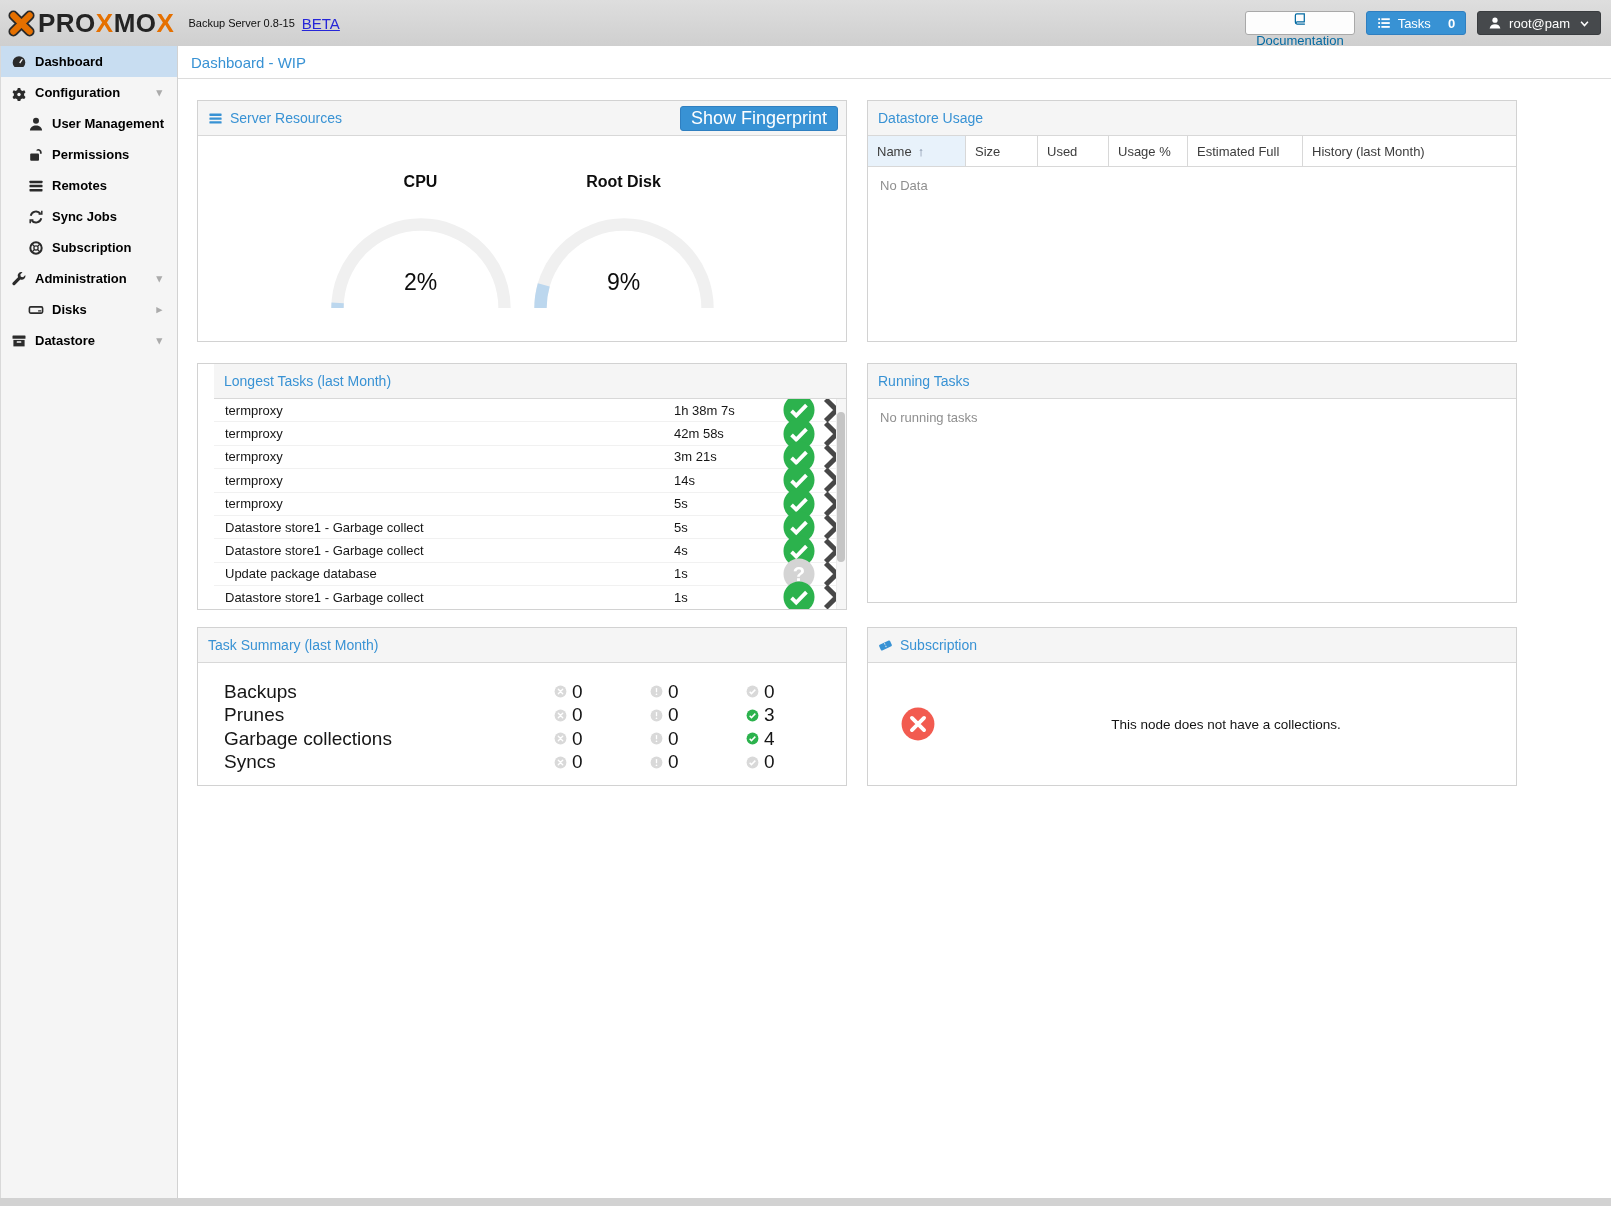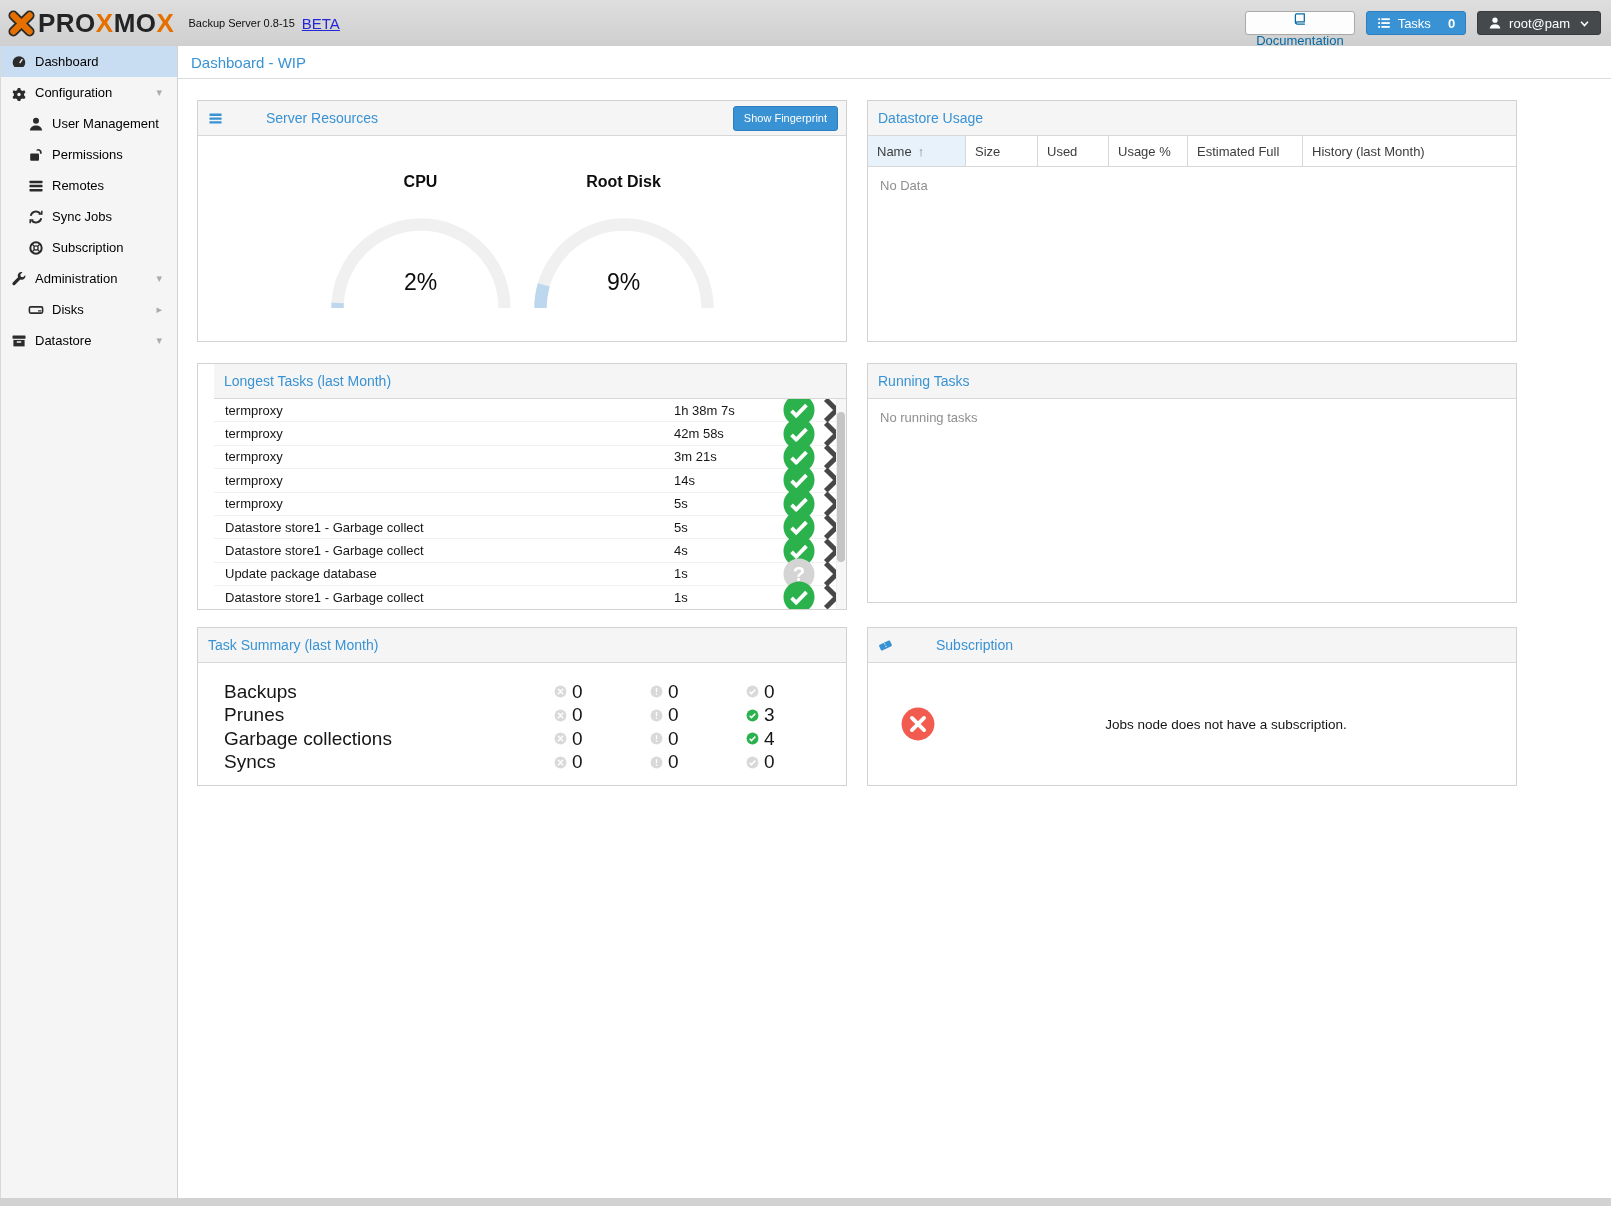--- a/index.html
+++ b/index.html
@@ -20,35 +20,35 @@
   .tb-btn .ico { width:14px; height:14px; }
   #doc-btn { background:#fdfdfd; border:1px solid #a9a9a9; color:#0369a1;flex-direction:column; }
   #tasks-btn { background:var(--accent,#3892d4); border:1px solid #2f7fc0; color:#fff; }
   #tasks-badge { font-weight:bold; margin-left:10px; }
   #user-btn { background:#46494c; border:1px solid #393c3f; color:#fff; }
   #user-btn .chev { width:11px; height:11px; margin-left:2px; }
 
   
   #main { display:flex; height:1152px; }
   #sidebar { width:178px; background:#f5f5f5; border-right:1px solid #d2d2d2; border-left:1px solid #d9d9d9; flex:none; }
-  .nav-item { height:31px; display:flex; align-items:center; padding-left:10px; font-size:13px; color:#000; cursor:pointer; position:relative; }
+  .nav-item { height:31px; display:flex; align-items:center; padding-left:10px; font-size:13px; color:#000; cursor:pointer; position:relative;font-weight:bold; }
   .nav-item.indent { padding-left:27px; }
   .nav-item.selected { background:#c8ddf1; }
   .nav-item .ico { width:16px; height:16px; margin-right:8px; color:#2b2b2b; flex:none; }
   .nav-arrow { position:absolute; right:15px; color:#ababab; font-size:11px; }
   .ico svg { width:100%; height:100%; display:block; }
 
   #content { flex:1; position:relative; background:#fff; }
   #page-titlebar { height:33px; border-bottom:1px solid #dcdcdc; display:flex; align-items:center; padding-left:13px; color:var(--accent,#3186c8); font-size:15px; }
 
   
   .panel { position:absolute; border:1px solid #d2d2d2; background:#fff; }
-  .panel-hd { height:35px; background:#f5f5f5; border-bottom:1px solid #d8d8d8; display:flex; align-items:center; padding:0 8px 0 10px; font-size:14px; color:var(--accent,#3186c8);gap:36px; }
+  .panel-hd { height:35px; background:#f5f5f5; border-bottom:1px solid #d8d8d8; display:flex; align-items:center; padding:0 8px 0 10px; font-size:14px; color:var(--accent,#3186c8); }
   .panel-hd .ico { width:15px; height:15px; margin-right:7px; color:var(--accent,#3892d4); }
-  .hd-btn { margin-left:auto; background:var(--accent,#3892d4); color:#fff; border:1px solid #2f7fc0; border-radius:3px; font-size:11px; height:25px; padding:0 10px; display:inline-flex; align-items:center; cursor:pointer; font-family:inherit; }
+  .hd-btn { margin-left:auto; background:var(--accent,#3892d4); color:#fff; border:1px solid #2f7fc0; border-radius:3px; font-size:18px; height:25px; padding:0 10px; display:inline-flex; align-items:center; cursor:pointer; font-family:inherit; }
 
   #panel-server-resources { left:19px;  top:54px;  width:650px; height:242px; }
   #panel-datastore-usage  { left:689px; top:54px;  width:650px; height:242px; }
   #panel-longest-tasks    { left:19px;  top:317px; width:650px; height:247px;padding-left:16px; }
   #panel-running-tasks    { left:689px; top:317px; width:650px; height:240px; }
   #panel-task-summary     { left:19px;  top:581px; width:650px; height:159px; }
   #panel-subscription     { left:689px; top:581px; width:650px; height:159px; }
 
   
   #gauges { display:flex; justify-content:center; padding-top:37px; }
@@ -576,19 +576,19 @@
             </span>
           <span>Subscription</span>
         </div>
         <div id="sub-body">
           <span id="sub-x-icon" class="ico">
               <svg viewBox="0 0 16 16">
                 <circle cx="8" cy="8" r="7.3" fill="currentColor"></circle>
                 <path d="M5.3 5.3l5.4 5.4M10.7 5.3 5.3 10.7" stroke="#fff" stroke-width="1.7" stroke-linecap="round"></path>
               </svg>
             </span>
-          <div id="sub-msg">Jobs node does not have a subscription.</div>
+          <div id="sub-msg">This node does not have a collections.</div>
         </div>
       </div>
 
     </div>
   </div>
 </div>
 
 </body></html>

